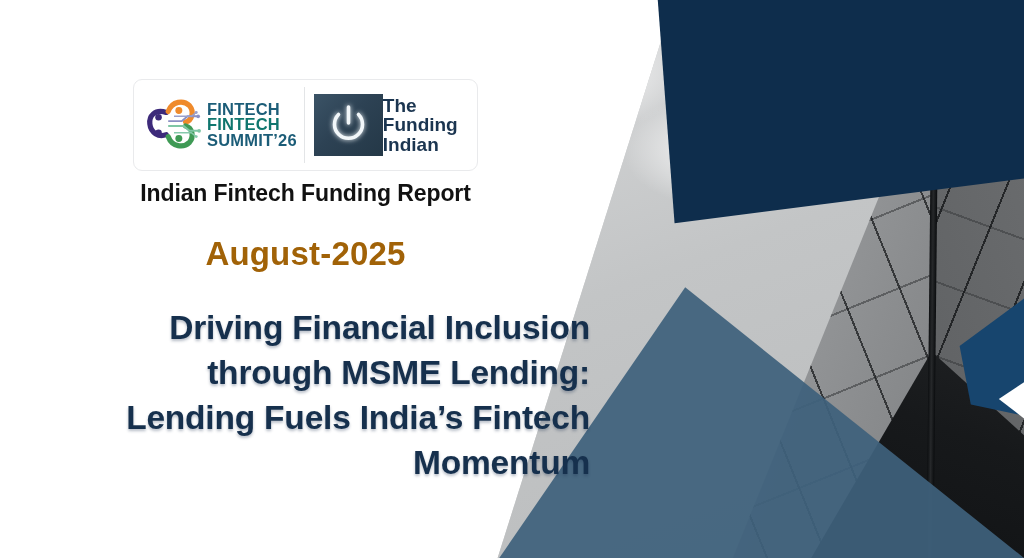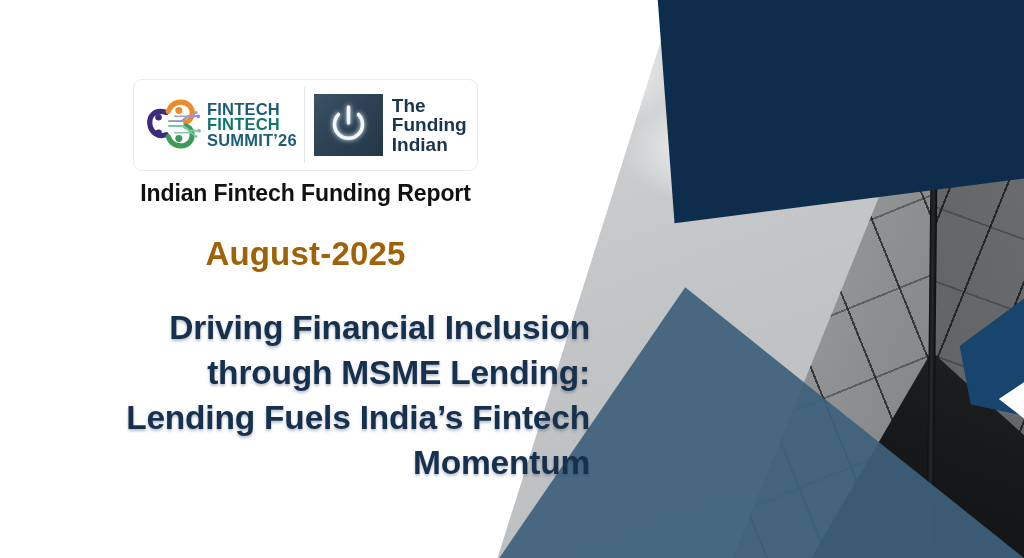--- a/index.html
+++ b/index.html
@@ -163,21 +163,21 @@
   .bfs-text .l1 { color:#1c5d78; }
   .bfs-text .l2 { color:#0f766e; }
   .bfs-text .l3 { color:#1c5d78; }
 
   .logo-divider {
     width:1px; height:76px;
     background:#e3e5e7;
     margin:0 9px 0 7px;
     flex:0 0 auto;
   }
-  .logo-tdf { display:flex; align-items:center; gap:9px; }
+  .logo-tdf { display:flex; align-items:center; }
   .tdf-box {
     width:69px; height:62px;
     background:linear-gradient(135deg,#3b5366 0%,#2d4254 45%,#243847 100%);
     position:relative;
     flex:0 0 auto;
   }
   .tdf-text {
     font-weight:bold;
     font-size:19px;
     line-height:19.5px;

